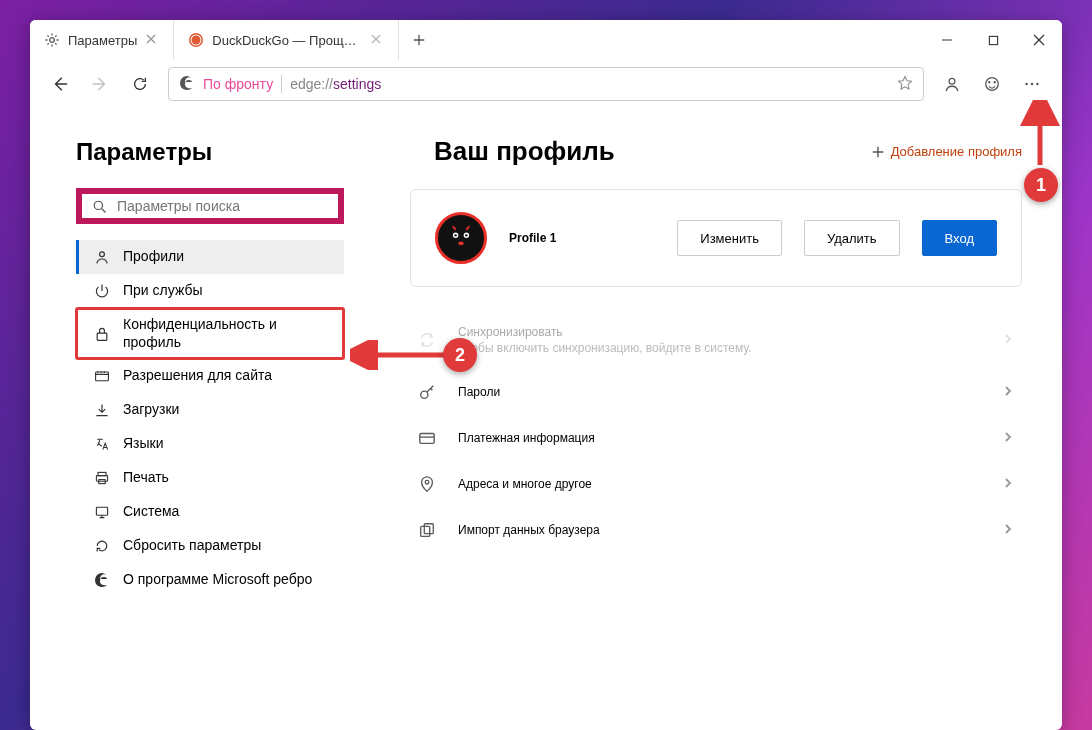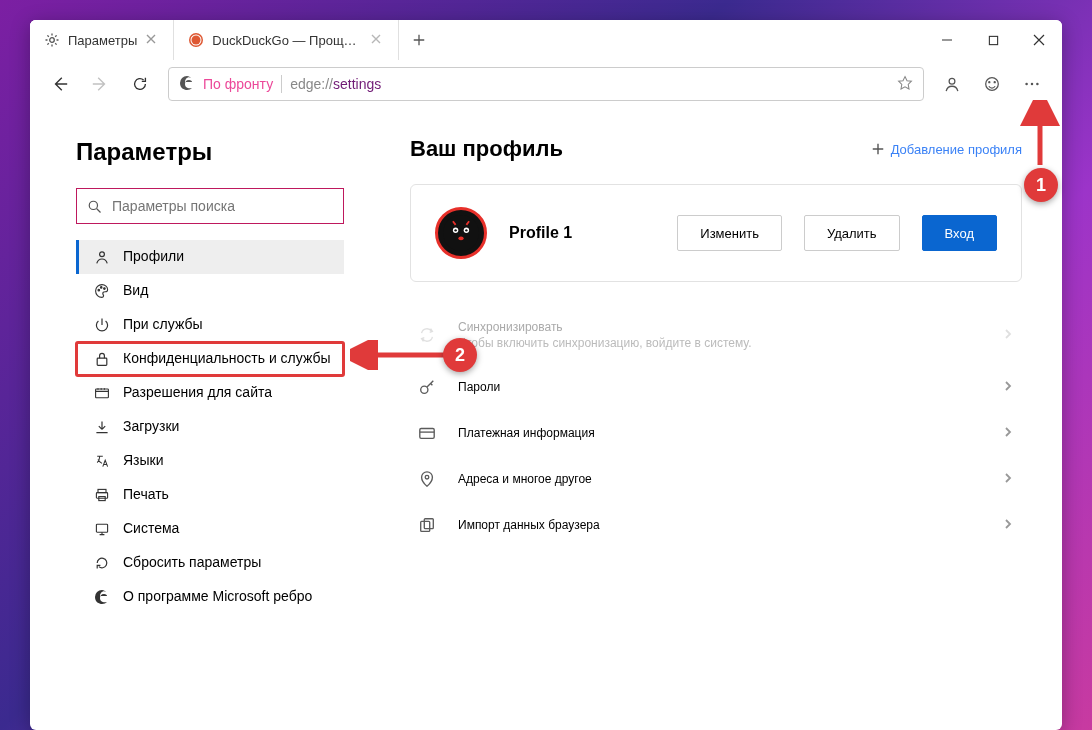--- a/index.html
+++ b/index.html
@@ -25,36 +25,36 @@
   .navbtn { width: 36px; height: 36px; display: flex; align-items: center; justify-content: center; border-radius: 4px; cursor: pointer; }
   .navbtn.disabled { opacity: .3; cursor: default; }
   .addrbar { flex: 1; height: 34px; border: 1px solid #ccc; border-radius: 4px; display: flex; align-items: center; padding: 0 10px; gap: 8px; font-size: 14px; color: #555; margin: 0 6px;}
   .addrbar .sep { width: 1px; height: 18px; background: #ccc; }
   .addrbar .url-dim { color: #888; }
   .iconbtn { width: 36px; height: 36px; display: flex; align-items: center; justify-content: center; cursor: pointer; }
   
   .content { display: flex; height: calc(100% - 88px); }
   .sidebar { width: 340px; padding: 30px 26px 20px 46px; }
   .sidebar h1 { font-size: 24px; font-weight: 600; margin-bottom: 22px; }
-  .searchwrap { border: 1px solid #be185d; height: 36px; display: flex; align-items: center; padding: 0 10px; gap: 10px; margin-bottom: 16px; }
+  .searchwrap { border: 6px solid #be185d; height: 36px; display: flex; align-items: center; padding: 0 10px; gap: 10px; margin-bottom: 16px; }
   .searchwrap input { border: none; outline: none; font-size: 14px; flex: 1; background: transparent; }
   .menu { list-style: none; }
   .menu li { display: flex; align-items: center; gap: 12px; padding: 8px 10px 8px 14px; font-size: 14px; cursor: pointer; border-left: 3px solid transparent; position: relative; line-height: 1.25; }
   .menu li.active { background: #eee; border-left-color: #0a66d0; }
   .menu li .mi-icon { width: 18px; height: 18px; display: flex; align-items: center; justify-content: center; flex-shrink: 0; }
   .menu li.highlight-box { outline: 3px solid #e03a3a; outline-offset: -2px; border-radius: 2px; }
   .main { flex: 1; padding: 28px 40px 20px 0; }
   .main-inner { padding-left: 40px; }
   .main-head { display: flex; align-items: center; justify-content: space-between; margin-bottom: 22px; }
-  .main-head h2 { font-size: 22px; font-weight: 600; }
-  .addprofile { display: flex; align-items: center; gap: 6px; font-size: 13px; color: #3b82f6; cursor: pointer; }
+  .main-head h2 { font-size: 26px; font-weight: 600; margin-left: 24px; }
+  .addprofile { display: flex; align-items: center; gap: 6px; font-size: 13px; color: #c2410c; cursor: pointer; }
   .profilecard { border: 1px solid #e2e2e2; border-radius: 6px; padding: 22px 24px; display: flex; align-items: center; gap: 22px; }
   .avatar { width: 52px; height: 52px; border-radius: 50%; border: 3px solid #e7302a; background: #111; display: flex; align-items: center; justify-content: center; overflow: hidden; position: relative; }
   .avatar svg { width: 36px; height: 36px; }
-  .profname { font-size: 16px; font-weight: 600; flex: 1; }
+  .profname { font-size: 12px; font-weight: 600; flex: 1; }
   .btn { height: 36px; padding: 4px 22px; font-size: 13px; border-radius: 2px; cursor: pointer; border: 1px solid #ccc; background: #fff; }
   .btn.primary { background: #0a66d0; color: #fff; border-color: #0a66d0; }
   .settings-list { margin-top: 24px; }
   .srow { display: flex; align-items: center; padding: 14px 8px 14px 6px; cursor: pointer; gap: 20px; }
   .srow .sicon { width: 22px; display: flex; justify-content: center; opacity: .8; }
   .srow .slabel { flex: 1; font-size: 12px; }
   .srow .schev { opacity: .5; }
   .srow.disabled { color: #aaa; cursor: default; }
   .srow.disabled .sicon, .srow.disabled .schev { opacity: .3; }
   .srow .ssub { font-size: 12px; color: #bbb; margin-top: 2px; }
@@ -188,45 +188,34 @@
           <span class="mi-icon">
               <svg width="16" height="16" viewBox="0 0 20 20" fill="none" stroke="#333" stroke-width="1.5">
                 <circle cx="10" cy="6.5" r="3"></circle>
                 <path d="M3.5 18c1-4 4-5.5 6.5-5.5s5.5 1.5 6.5 5.5"></path>
               </svg>
             </span>
           <span>Профили</span>
         </li>
         <li>
           <span class="mi-icon">
-              <svg width="16" height="16" viewBox="0 0 20 20" fill="none" stroke="#333" stroke-width="1.4">
-                <path d="M10 2a8 8 0 1 0 0 16c1.5 0 2-1 2-2s-1-1.5-1-3 1-2 3-2 3-1 3-3c0-3-3-6-7-6z"></path>
-                <circle cx="6" cy="9" r="1" fill="#333"></circle>
-                <circle cx="9" cy="5.5" r="1" fill="#333"></circle>
-                <circle cx="13" cy="7" r="1" fill="#333"></circle>
-              </svg>
-            </span>
-          <span>Вид</span>
-        </li>
-        <li>
-          <span class="mi-icon">
               <svg width="16" height="16" viewBox="0 0 20 20" fill="none" stroke="#333" stroke-width="1.5">
                 <path d="M10 2v8M5.5 5a7 7 0 1 0 9 0"></path>
               </svg>
             </span>
           <span>При службы</span>
         </li>
         <li class="highlight-box">
           <span class="mi-icon">
               <svg width="16" height="16" viewBox="0 0 20 20" fill="none" stroke="#333" stroke-width="1.5">
                 <rect x="4" y="9" width="12" height="9" rx="1"></rect>
                 <path d="M7 9V6a3 3 0 0 1 6 0v3"></path>
               </svg>
             </span>
-          <span>Конфиденциальность и службы</span>
+          <span>Конфиденциальность и профиль</span>
         </li>
         <li>
           <span class="mi-icon">
               <svg width="16" height="16" viewBox="0 0 20 20" fill="none" stroke="#333" stroke-width="1.4">
                 <rect x="2" y="5" width="16" height="11" rx="1"></rect>
                 <path d="M2 8h16M5 6V4M9 6V4M13 6V4"></path>
               </svg>
             </span>
           <span>Разрешения для сайта</span>
         </li>

